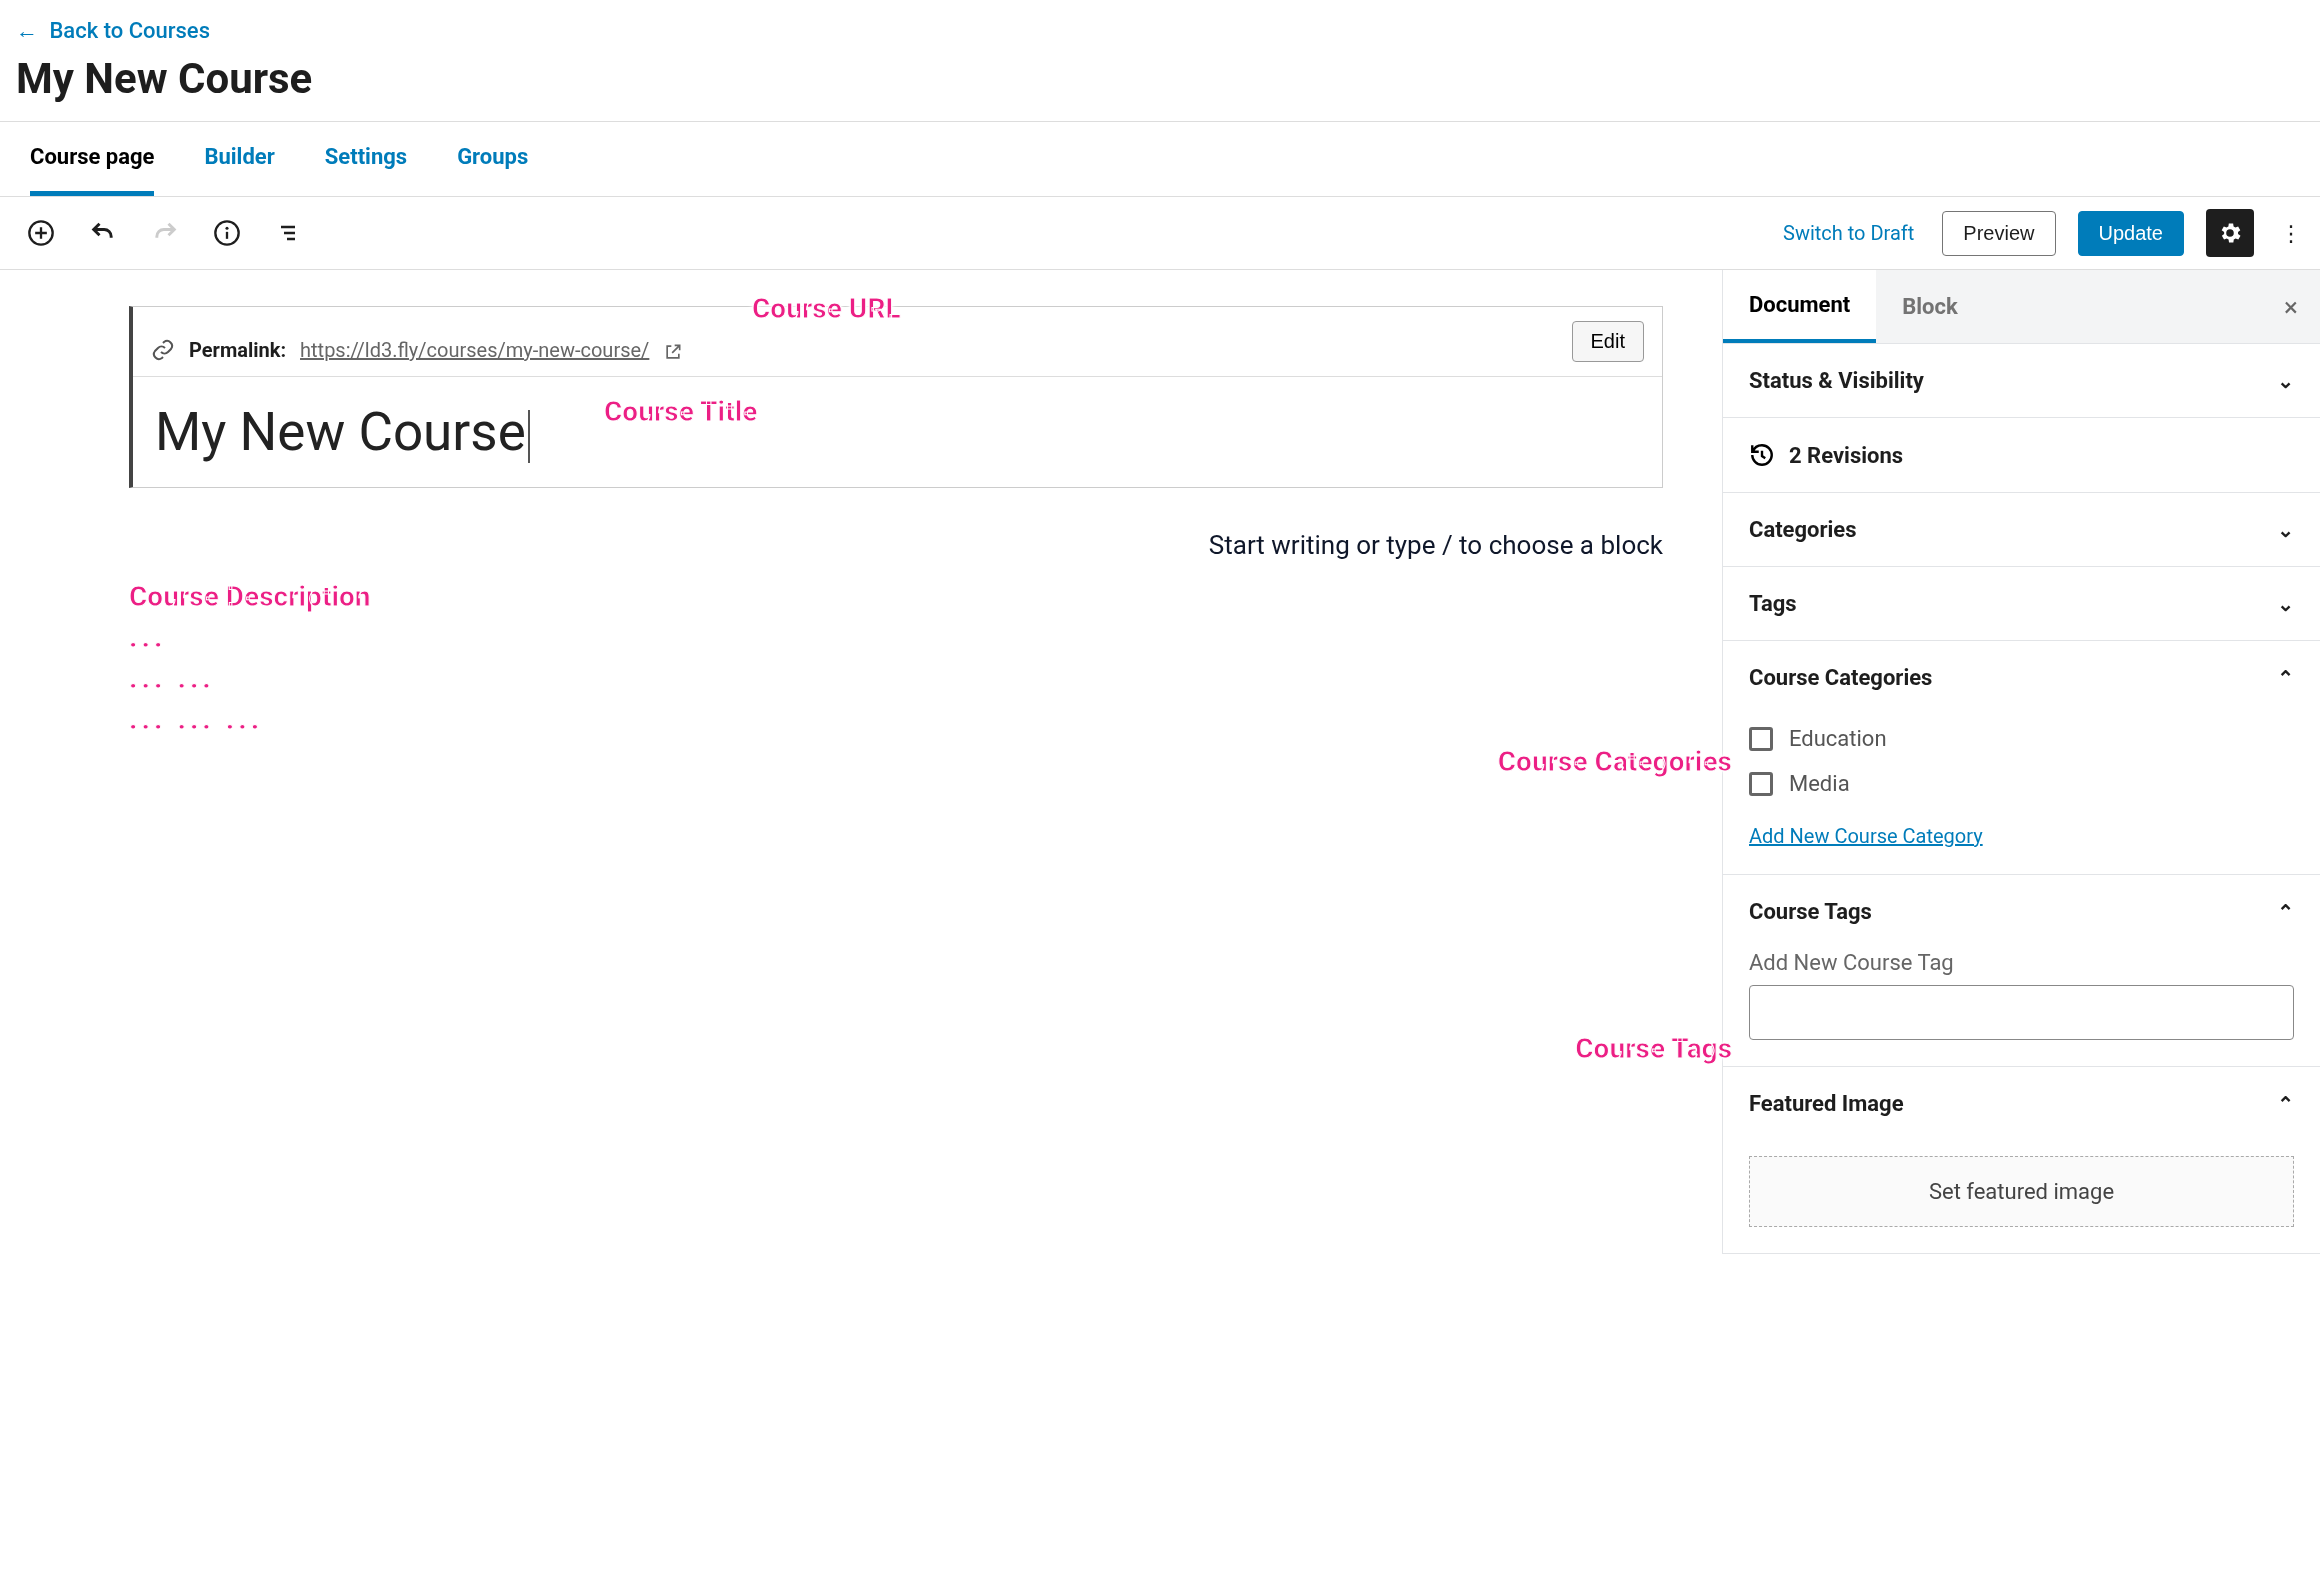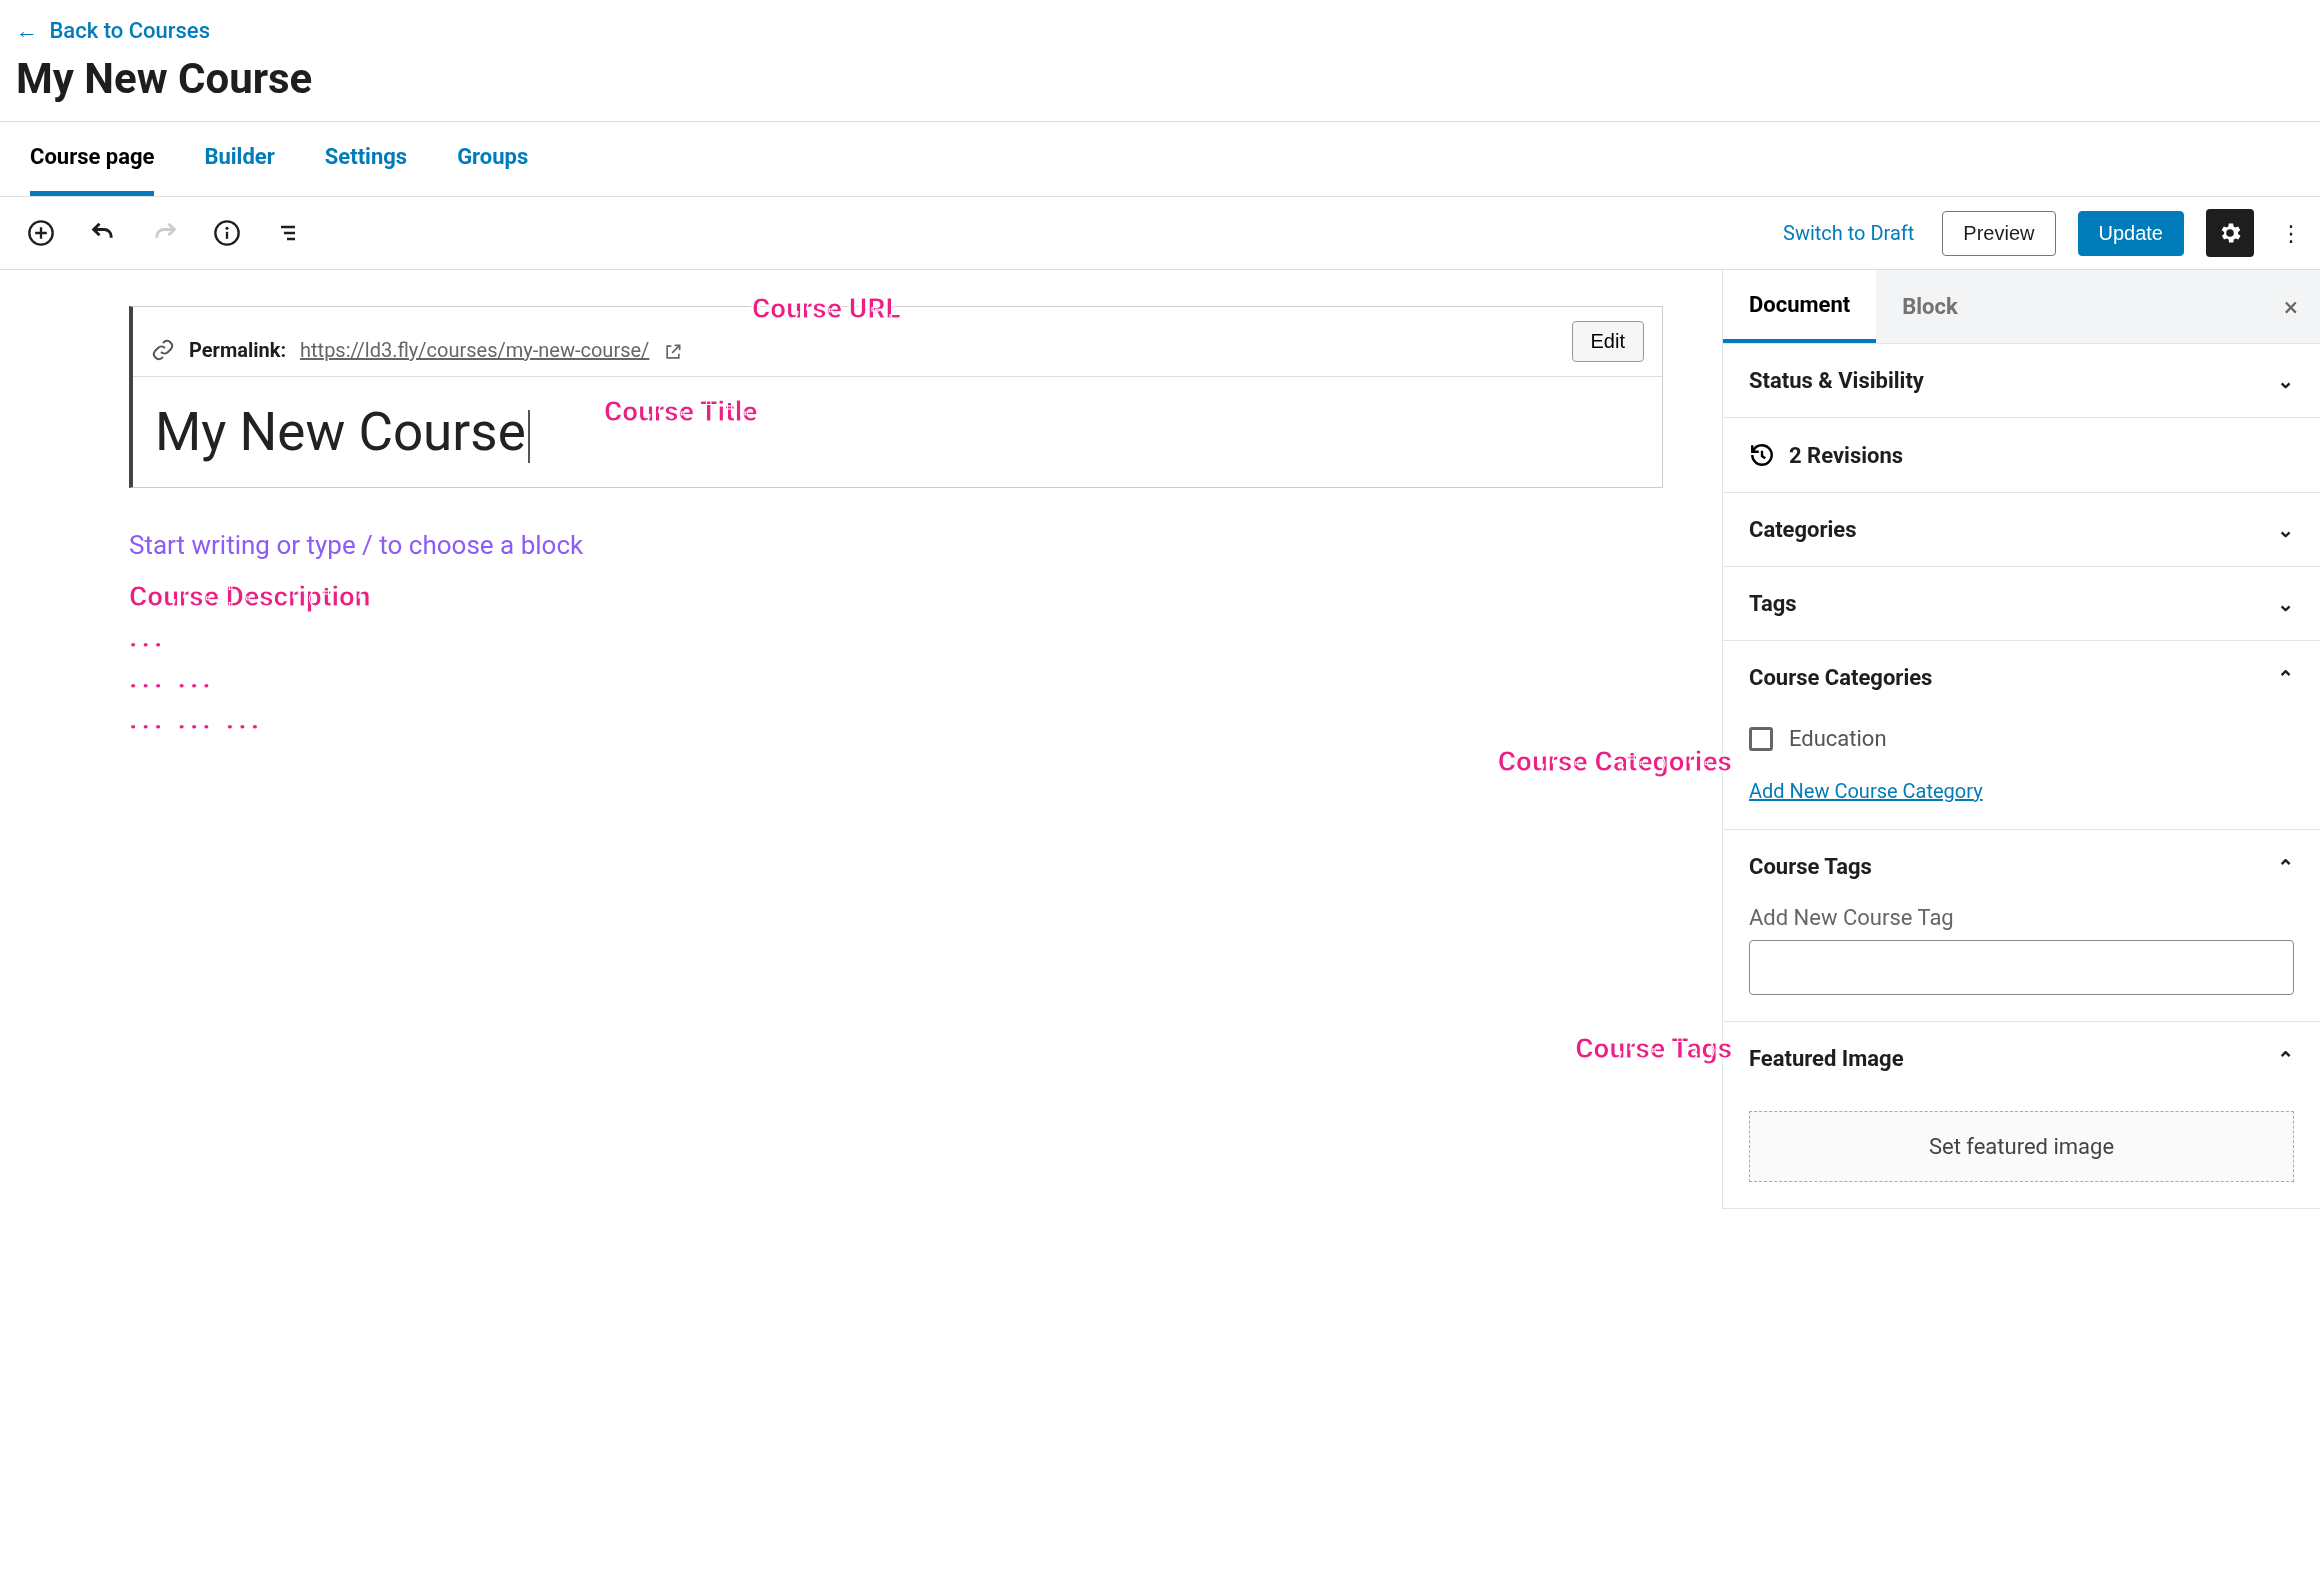--- a/index.html
+++ b/index.html
@@ -51,21 +51,21 @@
 .permalink-row{display:flex;align-items:flex-end;gap:14px;padding:14px 18px;border-bottom:1px solid #ddd;font-size:20px;}
 .permalink-row .pl-label{font-weight:700;}
 .permalink-row .pl-url{color:#666;text-decoration:underline;}
 .permalink-row .ext-icon{color:#666;}
 .permalink-row .spacer{flex:1;}
 .permalink-row .edit-btn{border:1px solid #999;border-radius:4px;padding:8px 18px;font-size:20px;background:#f6f6f6;cursor:pointer;}
 .title-input{font-size:53px;font-weight:400;padding:24px 22px;color:#222;outline:none;}
 .title-caret{border-right:2px solid #555;display:inline-block;height:53px;vertical-align:middle;margin-left:2px;}
 
 
-.placeholder{font-size:26px;color:#8b5cf6;margin-top:42px;}
+.placeholder{font-size:26px;color:#0f172a;margin-top:42px;text-align:right;}
 
 
 .anno{position:absolute;color:var(--pink);font-weight:800;font-size:28px;text-shadow:0 0 6px #fff,0 0 4px #fff,0 0 2px #fff; -webkit-text-stroke: 1px #fff;}
 .dots-block{margin-top:20px;font-size:28px;color:var(--pink);-webkit-text-stroke:1px #fff;text-shadow:0 0 4px #fff;}
 .dots-row{margin-top:8px;font-weight:900;letter-spacing:4px;}
 
 
 .insp-tabs{display:flex;align-items:center;border-bottom:1px solid var(--panel-border);background:#f3f4f5;}
 .insp-tab{padding:22px 26px;font-size:22px;font-weight:700;color:#737373;cursor:pointer;}
 .insp-tab.active{background:#fff;color:#000;border-bottom:4px solid var(--blue);}
@@ -236,20 +236,24 @@
     <div class="panel">
       <div class="panel-h">
         <span>Course Categories</span>
         <span class="chev">⌃</span>
       </div>
       <div class="panel-body">
         <div class="cb-row">
           <span class="cb"></span>
           <span>Education</span>
         </div>
+        <div class="cb-row">
+          <span class="cb"></span>
+          <span>Media</span>
+        </div>
         <a href="#" class="add-link">Add New Course Category</a>
       </div>
     </div>
 
     <div class="panel">
       <div class="panel-h">
         <span>Course Tags</span>
         <span class="chev">⌃</span>
       </div>
       <div class="panel-body">

